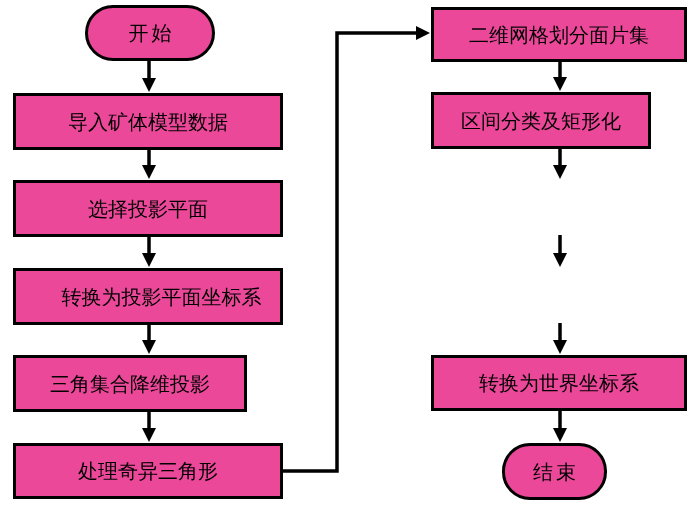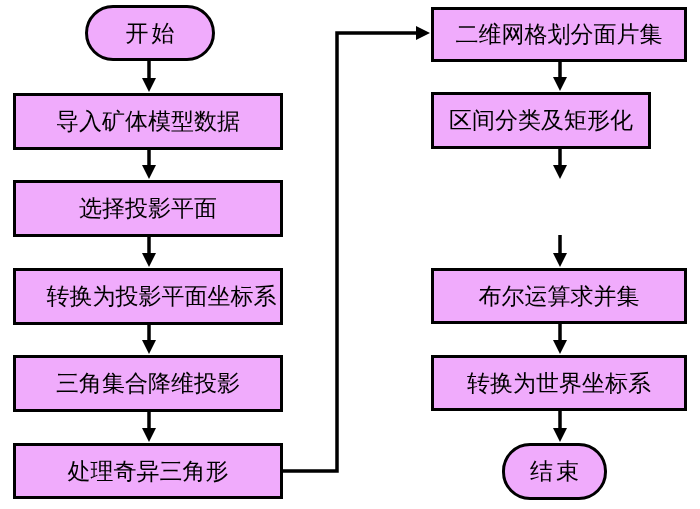--- a/index.html
+++ b/index.html
@@ -18,44 +18,44 @@
   .arrow-layer {
     position: absolute;
     left: 0;
     top: 0;
     width: 700px;
     height: 509px;
   }
   .node {
     position: absolute;
     box-sizing: border-box;
-    background: #f0abfc;
+    background: #ec4899;
     border: 3px solid #000000;
     display: flex;
     align-items: center;
     justify-content: center;
     text-align: right;
-    font-size: 23px;
+    font-size: 20px;
     color: #000000;
     line-height: 1;
     white-space: nowrap;
   }
   .node.oval {
     border-radius: 28px / 28px;
   }
   .node.oval .label {
     letter-spacing: 3px;
     margin-left: 3px;
   }
   
   .n-start  { left: 85px;  top: 5px;   width: 130px; height: 56px; }
   .n-l1     { left: 13px;  top: 93px;  width: 270px; height: 57px; }
   .n-l2     { left: 13px;  top: 180px; width: 270px; height: 57px; }
   .n-l3     { left: 13px;  top: 268px; width: 270px; height: 57px; padding-left: 27px; }
-  .n-l4     { left: 13px;  top: 355px; width: 270px; height: 57px; }
+  .n-l4     { left: 13px;  top: 355px; width: 234px; height: 57px; }
   .n-l5     { left: 13px;  top: 443px; width: 270px; height: 56px; }
   
   .n-r1     { left: 431px; top: 7px;   width: 256px; height: 55px; }
   .n-r2     { left: 431px; top: 92px;  width: 220px; height: 57px; }
   .n-r3     { left: 431px; top: 180px; width: 256px; height: 56px; }
   .n-r4     { left: 431px; top: 268px; width: 256px; height: 56px; }
   .n-r5     { left: 431px; top: 355px; width: 256px; height: 56px; }
   .n-end    { left: 502px; top: 443px; width: 105px; height: 57px; }
 </style>
 </head>
@@ -131,23 +131,20 @@
   <div class="node n-l5">
     <span class="label">处理奇异三角形</span>
   </div>
 
   <div class="node n-r1">
     <span class="label">二维网格划分面片集</span>
   </div>
   <div class="node n-r2">
     <span class="label">区间分类及矩形化</span>
   </div>
-  <div class="node n-r4">
-    <span class="label">布尔运算求并集</span>
-  </div>
   <div class="node n-r5">
     <span class="label">转换为世界坐标系</span>
   </div>
   <div class="node oval n-end">
     <span class="label">结束</span>
   </div>
 
 </div>
 
 </body></html>

